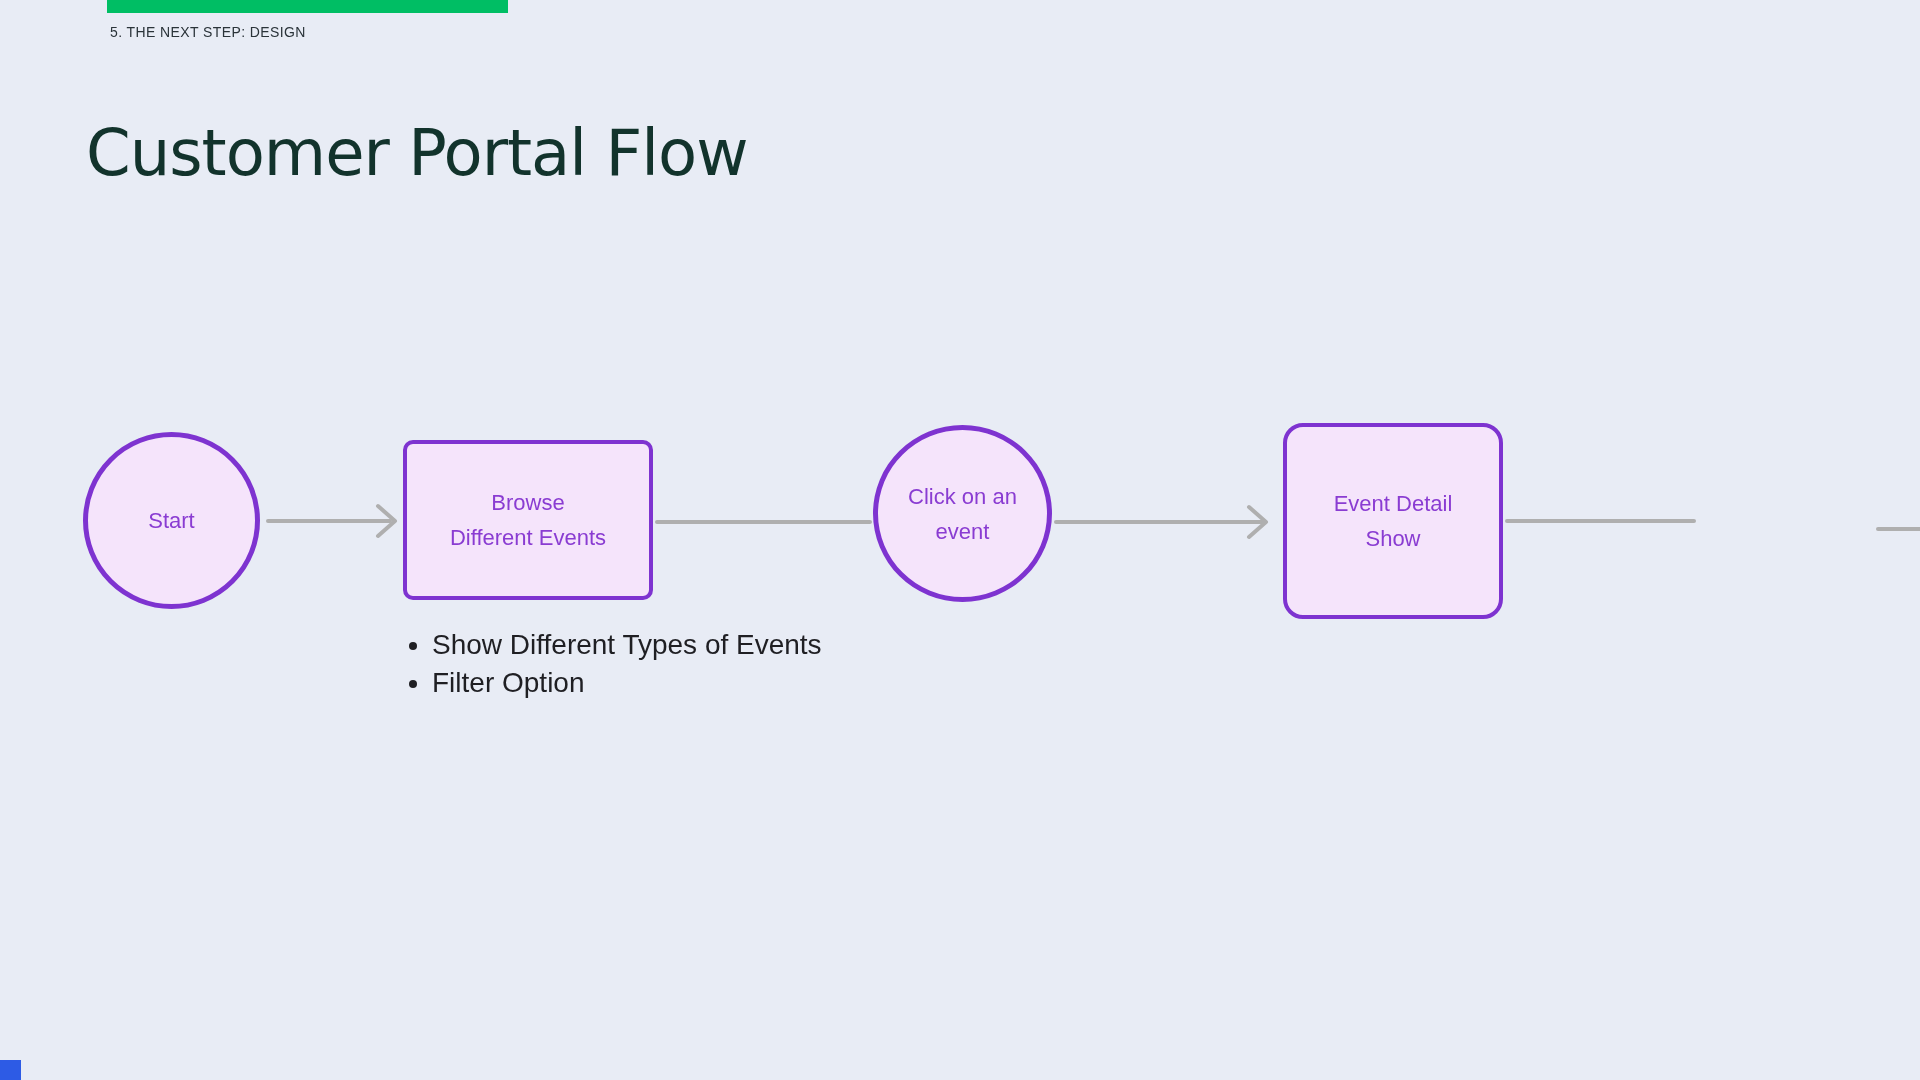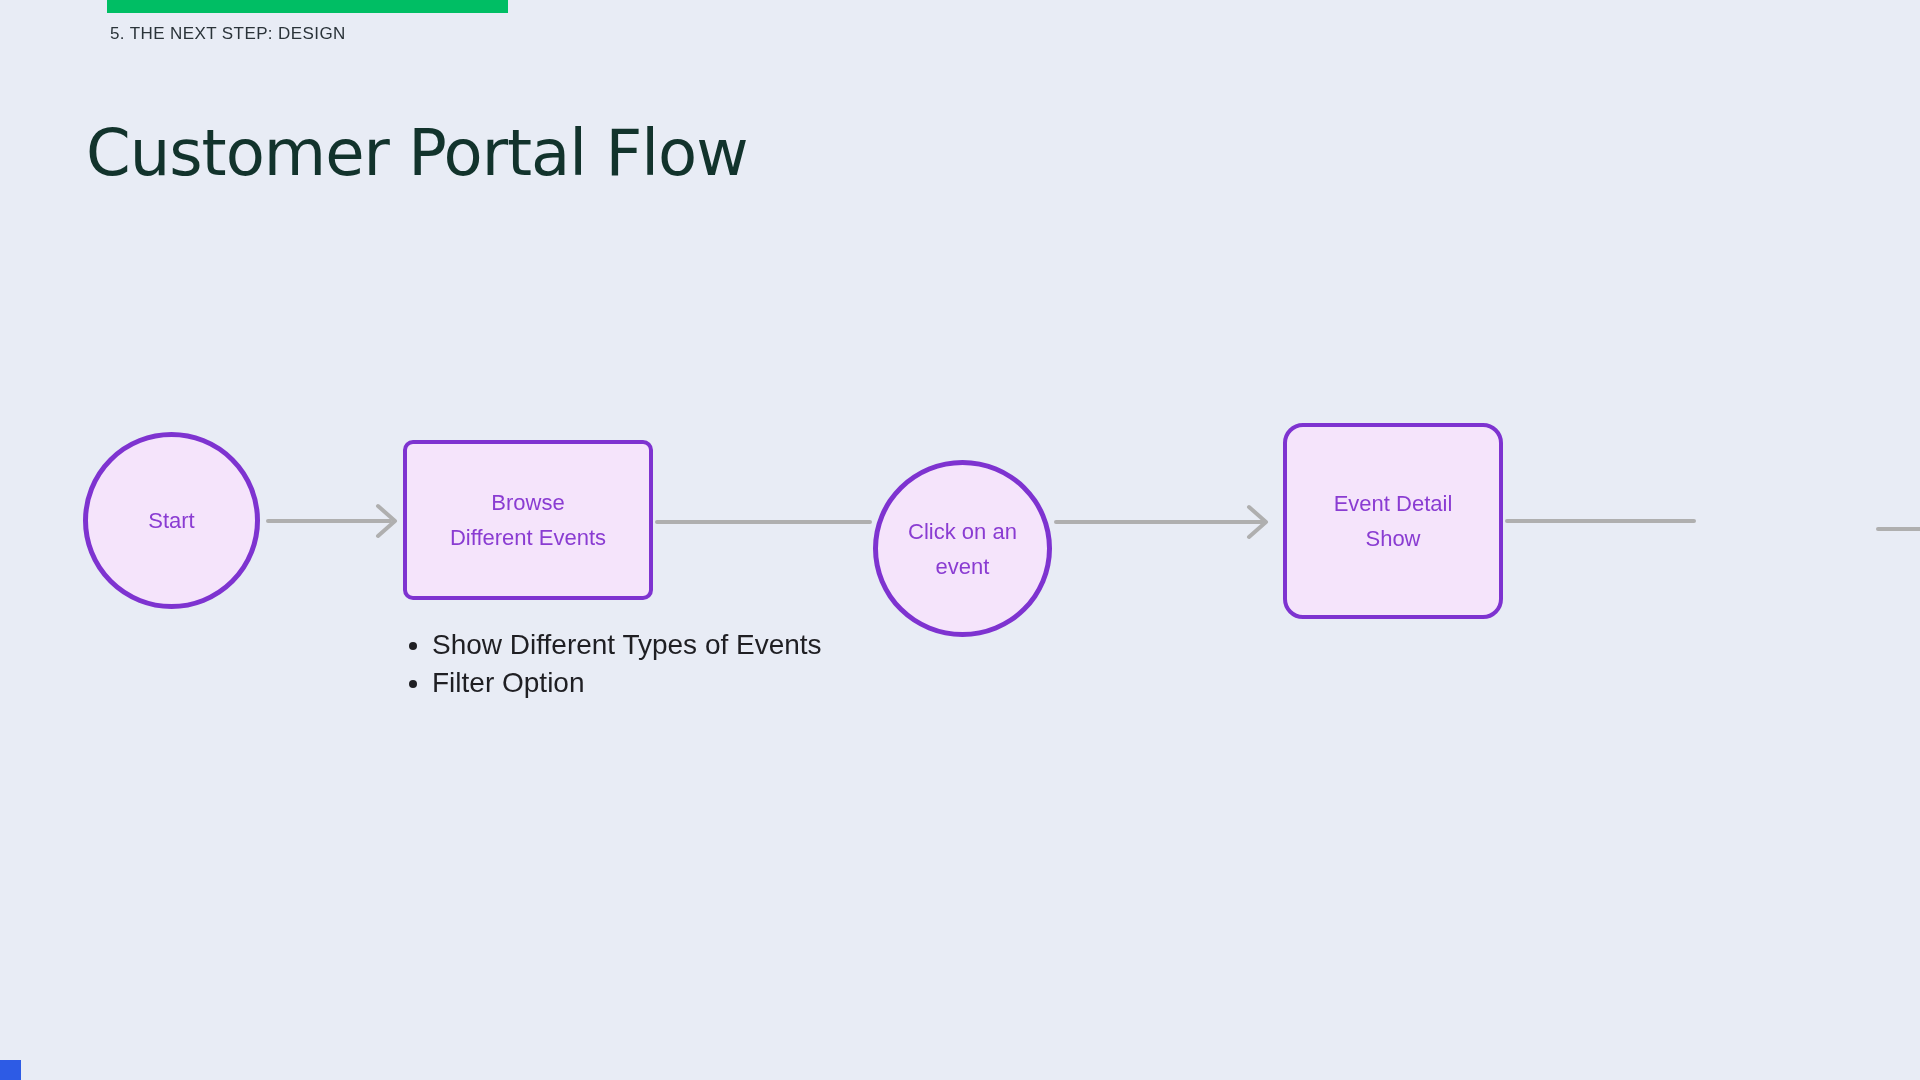--- a/index.html
+++ b/index.html
@@ -25,21 +25,21 @@
     width:1920px;height:1080px;
     background:var(--bg);
   }
   .progress-bar{
     position:absolute;left:107px;top:0;
     width:401px;height:13px;
     background:var(--progress);
   }
   .kicker{
     position:absolute;left:110px;top:24px;
-    font-size:17px;
+    font-size:14px;
     letter-spacing:.4px;
     color:var(--kicker);
   }
   .page-title{
     position:absolute;left:86px;top:116px;
     font-size:64px;
     font-weight:normal;
     letter-spacing:-1px;
     color:var(--title);
     font-family:"DejaVu Sans","Liberation Sans",sans-serif;
@@ -54,21 +54,21 @@
     text-align:center;
     background:var(--node-fill);
     color:var(--accent-text);
     font-size:22px;line-height:35px;
     cursor:pointer;
   }
   .node.ellipse{border:5px solid var(--accent-border);border-radius:50%;}
   .node.rect{border:4px solid var(--accent-border);border-radius:10px;}
   #node-start{left:83px;top:432px;width:177px;height:177px;}
   #node-browse{left:403px;top:440px;width:250px;height:160px;}
-  #node-click-event{left:873px;top:460px;width:179px;height:177px;}
+  #node-click-event{left:873px;top:425px;width:179px;height:177px;}
   #node-event-detail{left:1283px;top:423px;width:220px;height:196px;border-radius:20px;}
   #node-book-now{left:1697px;top:441px;width:181px;height:178px;}
   .notes-list{
     position:absolute;left:405px;top:626px;
     list-style:disc;
     padding-left:27px;
     color:var(--notes);
     font-size:28px;line-height:38px;
   }
   .corner-square{

